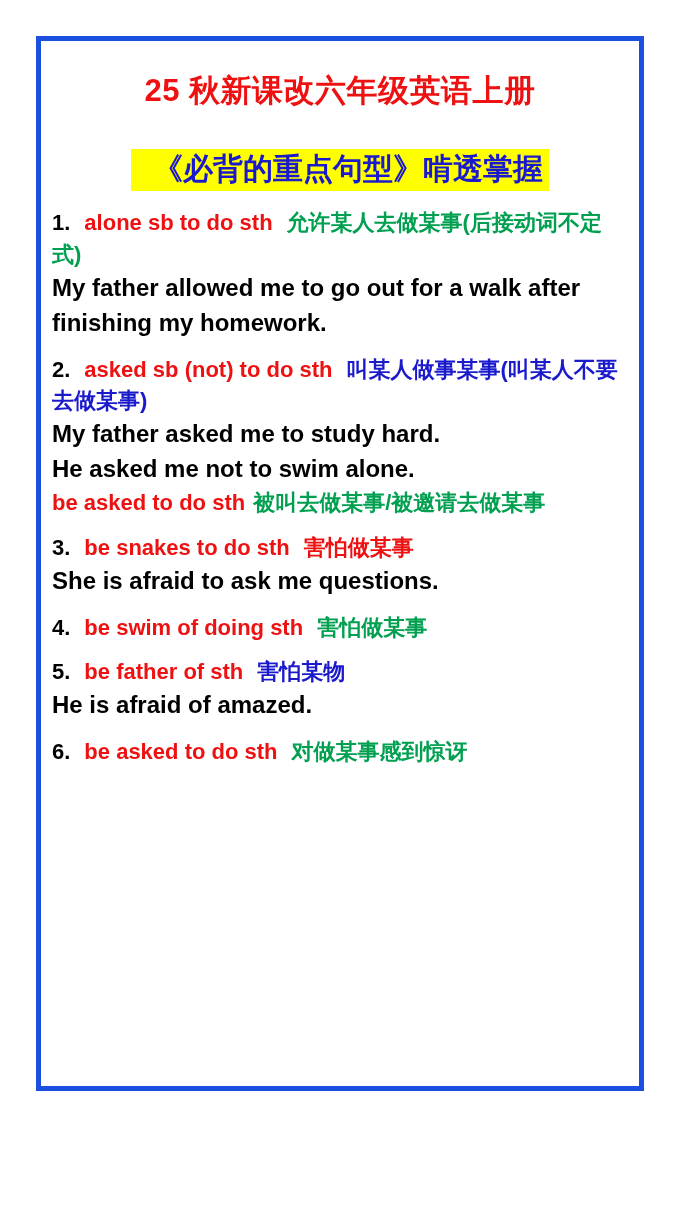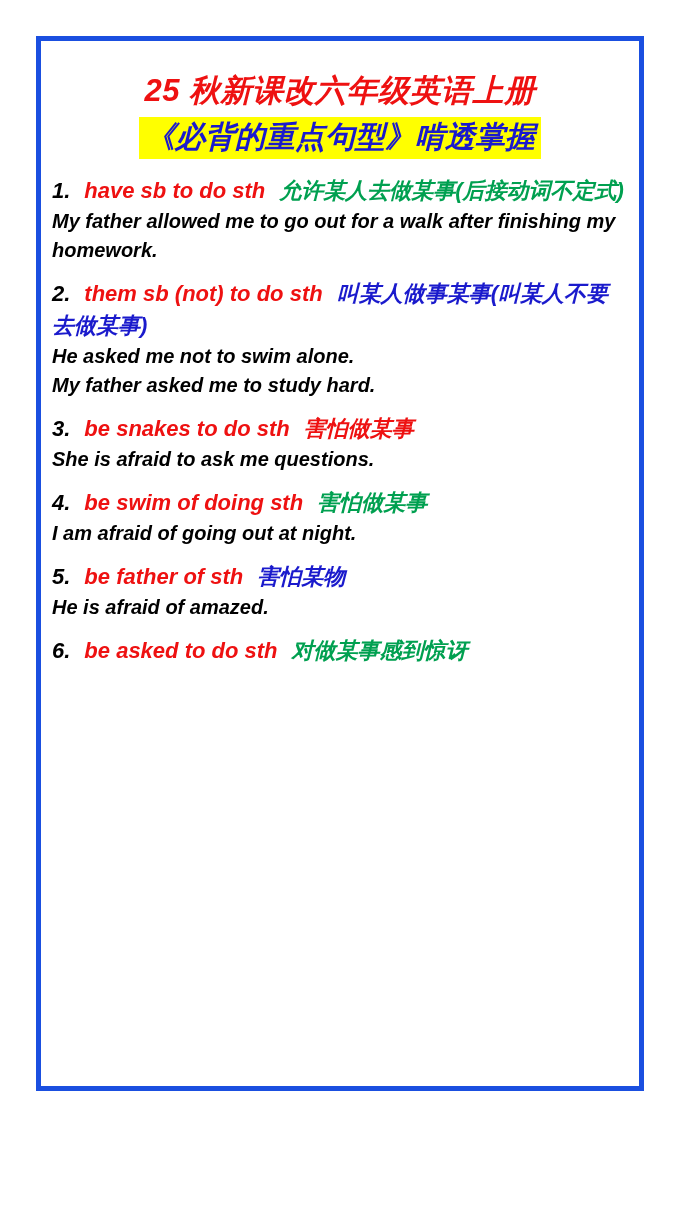--- a/index.html
+++ b/index.html
@@ -13,21 +13,20 @@
     font-family: "Liberation Sans", sans-serif;
     overflow: hidden;
   }
   .page {
     position: relative;
     width: 680px;
     height: 1127px;
     background: #ffffff;
     box-sizing: border-box;
     padding: 36px 30px;
-    font-style: italic;
   }
   .frame {
     position: absolute;
     left: 36px;
     top: 36px;
     right: 36px;
     bottom: 36px;
     border: 5px solid #1a4fe0;
     box-sizing: border-box;
     background: #ffffff;
@@ -51,22 +50,23 @@
   .title-sub-wrap {
     text-align: center;
     margin: 0 0 16px 0;
   }
   .title-sub {
     display: inline-block;
     background: #ffff00;
     color: #1a1acc;
     font-size: 30px;
     font-weight: bold;
-    padding: 2px 6px 4px 6px;
+    padding: 2px 6px 4px 22px;
     line-height: 1.2;
+    margin-top: 32px;
   }
   .entry {
     margin-bottom: 13px;
   }
   .line {
     font-size: 22.5px;
     line-height: 1.42;
     font-weight: bold;
     color: #000000;
     word-wrap: break-word;
@@ -87,21 +87,21 @@
     color: #00a050;
     font-weight: bold;
   }
   .cn-blue {
     color: #1a1acc;
     font-weight: bold;
   }
   .sent {
     color: #000000;
     font-weight: bold;
-    font-size: 20px;
+    font-size: 24px;
     line-height: 1.45;
   }
   .gap {
     display: inline-block;
     width: 14px;
   }
   .gap-sm {
     display: inline-block;
     width: 8px;
   }
@@ -115,45 +115,47 @@
   <div class="content">
 
     <div class="title-main">25 秋新课改六年级英语上册</div>
 
     <div class="title-sub-wrap">
       <span class="title-sub">《必背的重点句型》啃透掌握</span>
     </div>
 
     <div class="entry">
       <div class="line head-line">
-        <span class="num">1.</span><span class="gap"></span><span class="en-red">have sb to do sth</span><span class="gap"></span><span class="cn-green">允许某人去做某事(后接动词不定式)</span>
+        <span class="num">1.</span><span class="gap"></span><span class="en-red">alone sb to do sth</span><span class="gap"></span><span class="cn-green">允许某人去做某事(后接动词不定式)</span>
       </div>
       <div class="sent">My father allowed me to go out for a walk after finishing my homework.</div>
     </div>
 
     <div class="entry">
       <div class="line head-line">
-        <span class="num">2.</span><span class="gap"></span><span class="en-red">them sb (not) to do sth</span><span class="gap"></span><span class="cn-blue">叫某人做事某事(叫某人不要去做某事)</span>
+        <span class="num">2.</span><span class="gap"></span><span class="en-red">asked sb (not) to do sth</span><span class="gap"></span><span class="cn-blue">叫某人做事某事(叫某人不要去做某事)</span>
       </div>
+      <div class="sent">My father asked me to study hard.</div>
       <div class="sent">He asked me not to swim alone.</div>
-      <div class="sent">My father asked me to study hard.</div>
+      <div class="line head-line">
+        <span class="en-red">be asked to do sth</span><span class="gap-sm"></span><span class="cn-green">被叫去做某事/被邀请去做某事</span>
+      </div>
     </div>
 
     <div class="entry">
       <div class="line head-line">
         <span class="num">3.</span><span class="gap"></span><span class="en-red">be snakes to do sth</span><span class="gap"></span><span class="cn-red-green cn-green" style="color:#ee1111">害怕做某事</span>
       </div>
       <div class="sent">She is afraid to ask me questions.</div>
     </div>
 
     <div class="entry">
       <div class="line head-line">
         <span class="num">4.</span><span class="gap"></span><span class="en-red">be swim of doing sth</span><span class="gap"></span><span class="cn-green">害怕做某事</span>
       </div>
-      <div class="sent">I am afraid of going out at night.</div>
     </div>
 
     <div class="entry">
       <div class="line head-line">
         <span class="num">5.</span><span class="gap"></span><span class="en-red">be father of sth</span><span class="gap"></span><span class="cn-blue">害怕某物</span>
       </div>
       <div class="sent">He is afraid of amazed.</div>
     </div>
 
     <div class="entry">

